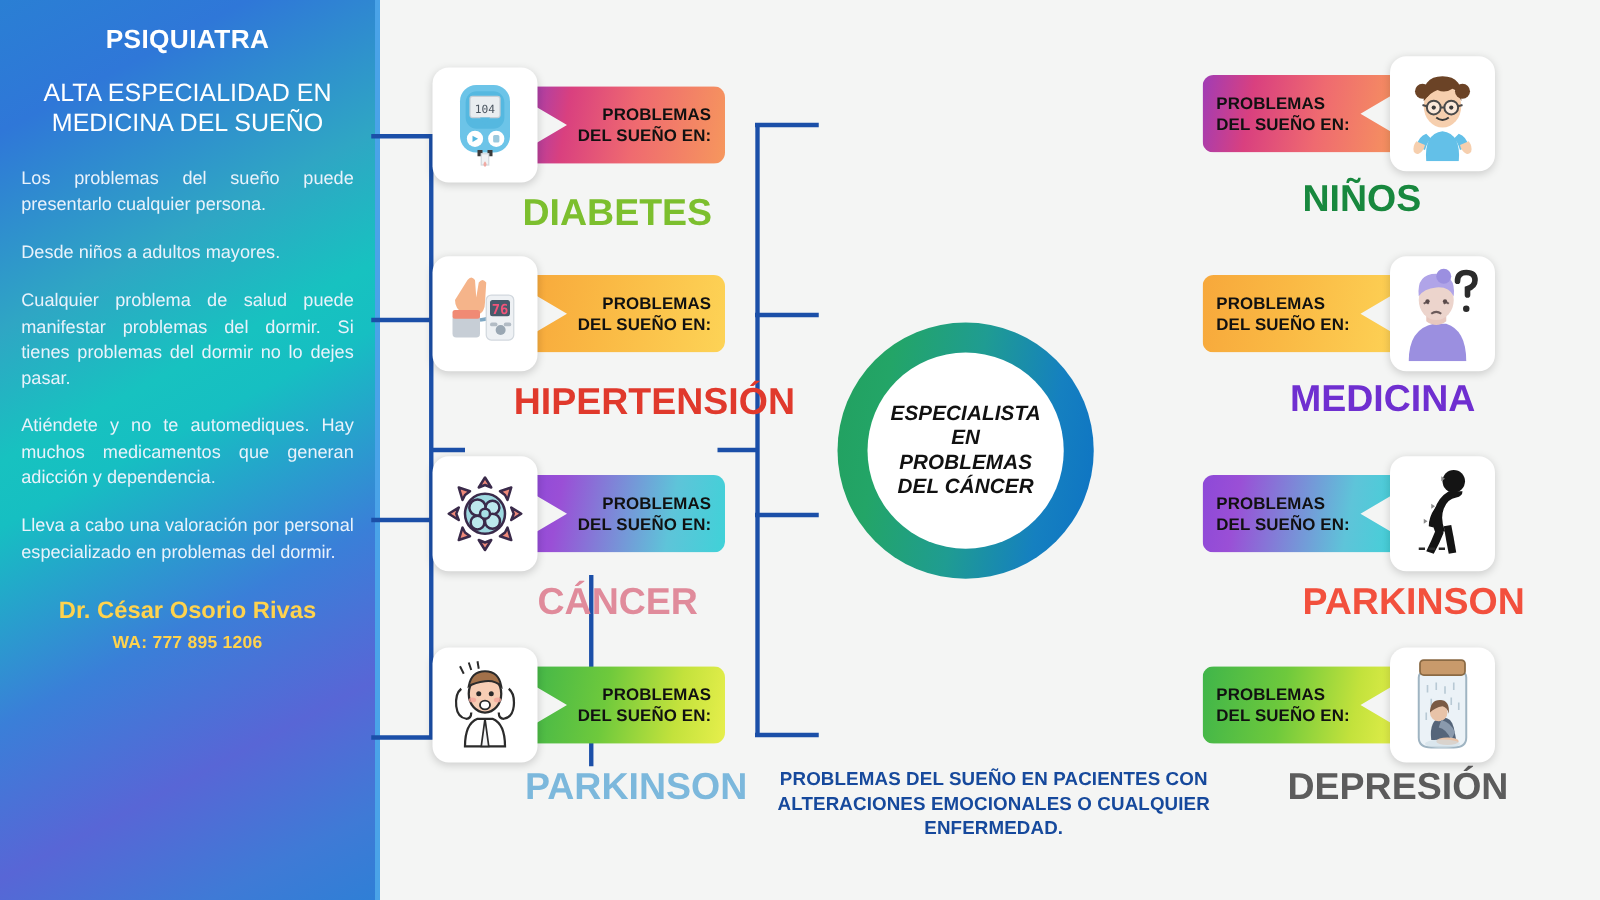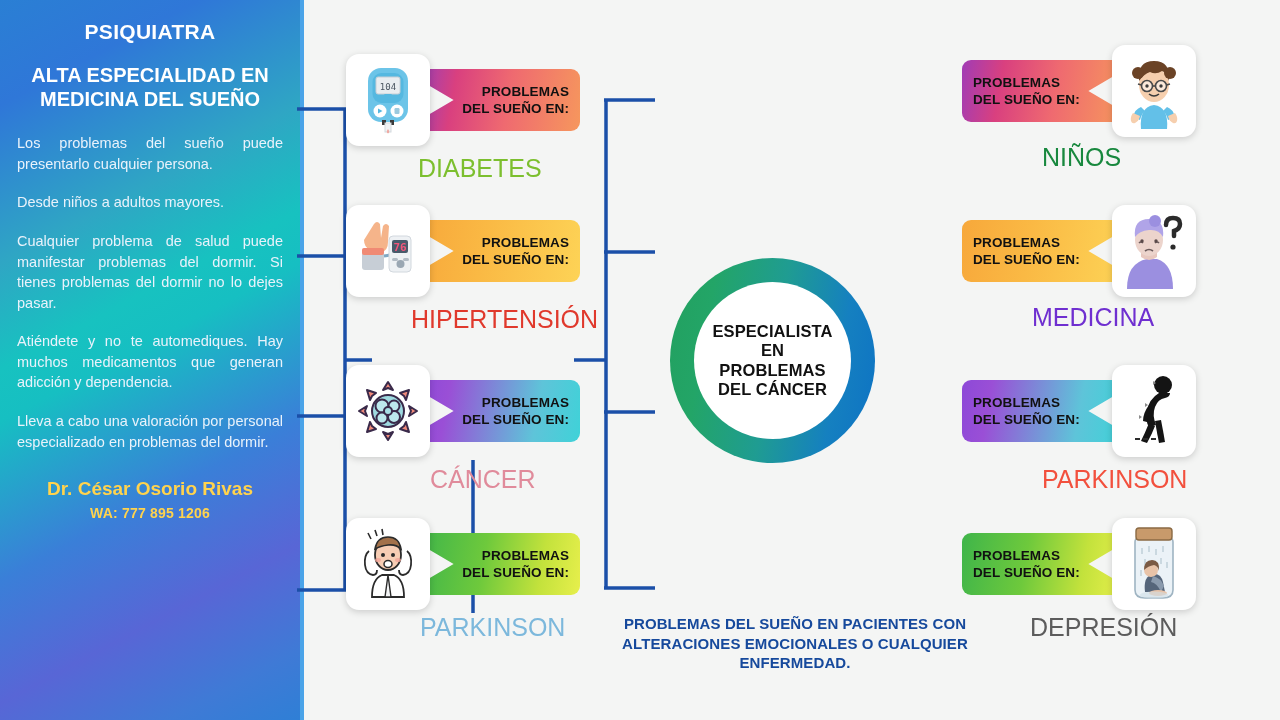--- a/index.html
+++ b/index.html
@@ -22,21 +22,21 @@
   }
   .sidebar::after {
     content:""; position:absolute; right:-4px; top:0; width:4px; height:720px;
     background:#4aa3e8;
   }
   .sb-title1 {
     font-size: 21px; font-weight: bold; letter-spacing: .3px;
     text-align: center; margin-top: 8px; color:#fff;
   }
   .sb-title2 {
-    font-size: 20px; font-weight: bold; line-height: 1.18;
+    font-size: 20px; font-weight: normal; line-height: 1.18;
     text-align: center; margin-top: 20px; color:#fff;
   }
   .sb-para {
     font-size: 14.5px; line-height: 1.42; color: #e9f2fb;
     text-align: justify; width: 266px; margin-top: 18px;
     font-weight: 400;
   }
   .sb-para.first { margin-top: 22px; }
   .sb-doctor {
     font-size: 19px; font-weight: bold; color: #ffd34d;
@@ -51,21 +51,21 @@
 
   
   .center-node {
     position: absolute; left: 670px; top: 258px; width: 205px; height: 205px;
     border-radius: 50%;
     background: linear-gradient(100deg, #22a05f 0%, #23a567 20%, #1f9c92 50%, #1580c0 78%, #0d72c4 100%);
     display:flex; align-items:center; justify-content:center;
   }
   .center-inner {
     width: 157px; height: 157px; border-radius: 50%;
-    background:#ffffff; display:flex; align-items:center; justify-content:center;
+    background:#ffffff; display:flex; align-items:center; justify-content:center;font-style:italic;
   }
   .center-text {
     font-size: 16.5px; font-weight: bold; line-height: 1.18;
     color:#111; text-align:center; letter-spacing:.1px;
   }
 
   
   .branch { position:absolute; display:flex; align-items:flex-start; }
   .branch.right { flex-direction: row-reverse; }
 
@@ -89,21 +89,21 @@
   .branch.right .badge {
     margin-left: 0; margin-right: -10px;
     align-items:flex-start; padding-right:0; padding-left: 11px;
     clip-path: polygon(100% 0, 0 0, 0 100%, 100% 100%, 100% 82%, 79% 50%, 100% 18%);
   }
   .badge-l1, .badge-l2 {
     font-size: 13.5px; font-weight: bold; color:#111; line-height:1.26;
     letter-spacing:.1px; white-space:nowrap;
   }
   .cat-label {
-    position:absolute; font-size: 25px; font-weight: normal; white-space:nowrap;text-align:center;
+    position:absolute; font-size: 30px; font-weight: bold; white-space:nowrap;text-align:center;
   }
 
   
   .g-diabetes   { background: linear-gradient(100deg,#9c3fb5 0%, #d9407f 22%, #ef6a70 55%, #f6975d 100%); }
   .g-hiper      { background: linear-gradient(100deg,#f7a83b 0%, #fab944 40%, #fdd356 100%); }
   .g-cancer     { background: linear-gradient(100deg,#8d49d8 0%, #9a4fd6 18%, #5ec4d9 72%, #3fd2d8 100%); }
   .g-ansiedad   { background: linear-gradient(100deg,#3fb54a 0%, #6ec93c 40%, #c3e23c 75%, #e7ef4c 100%); }
   .g-ninos      { background: linear-gradient(100deg,#a03cb6 0%, #d9407f 25%, #ef6a70 58%, #f6975d 100%); }
   .g-demencia   { background: linear-gradient(100deg,#f7a83b 0%, #fab944 42%, #fdd356 100%); }
   .g-parkinson  { background: linear-gradient(100deg,#8d49d8 0%, #9a4fd6 18%, #5ec4d9 72%, #3fd2d8 100%); }

